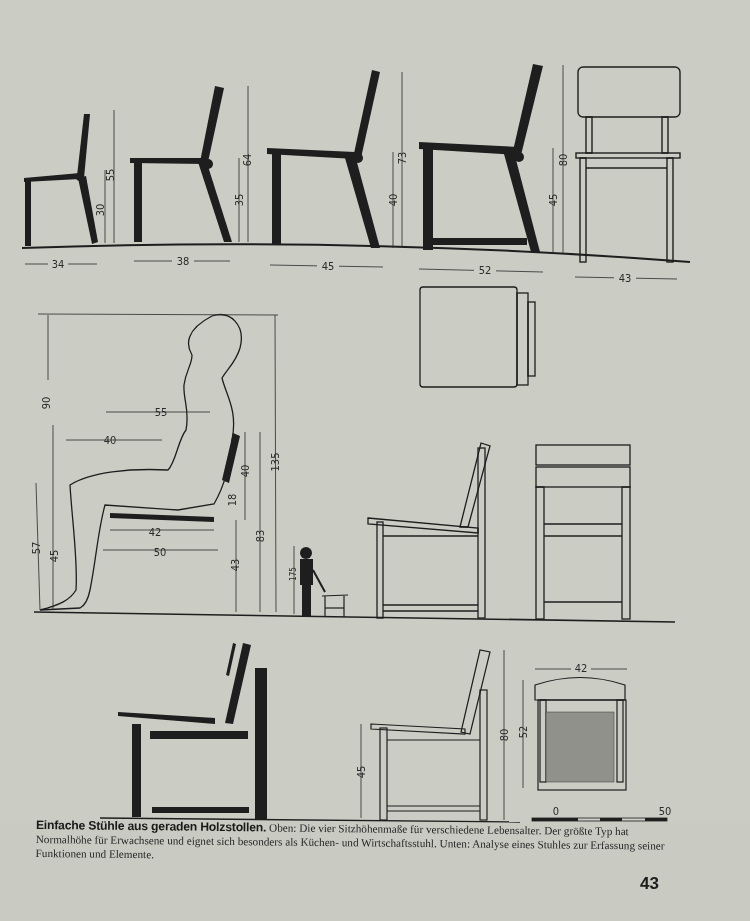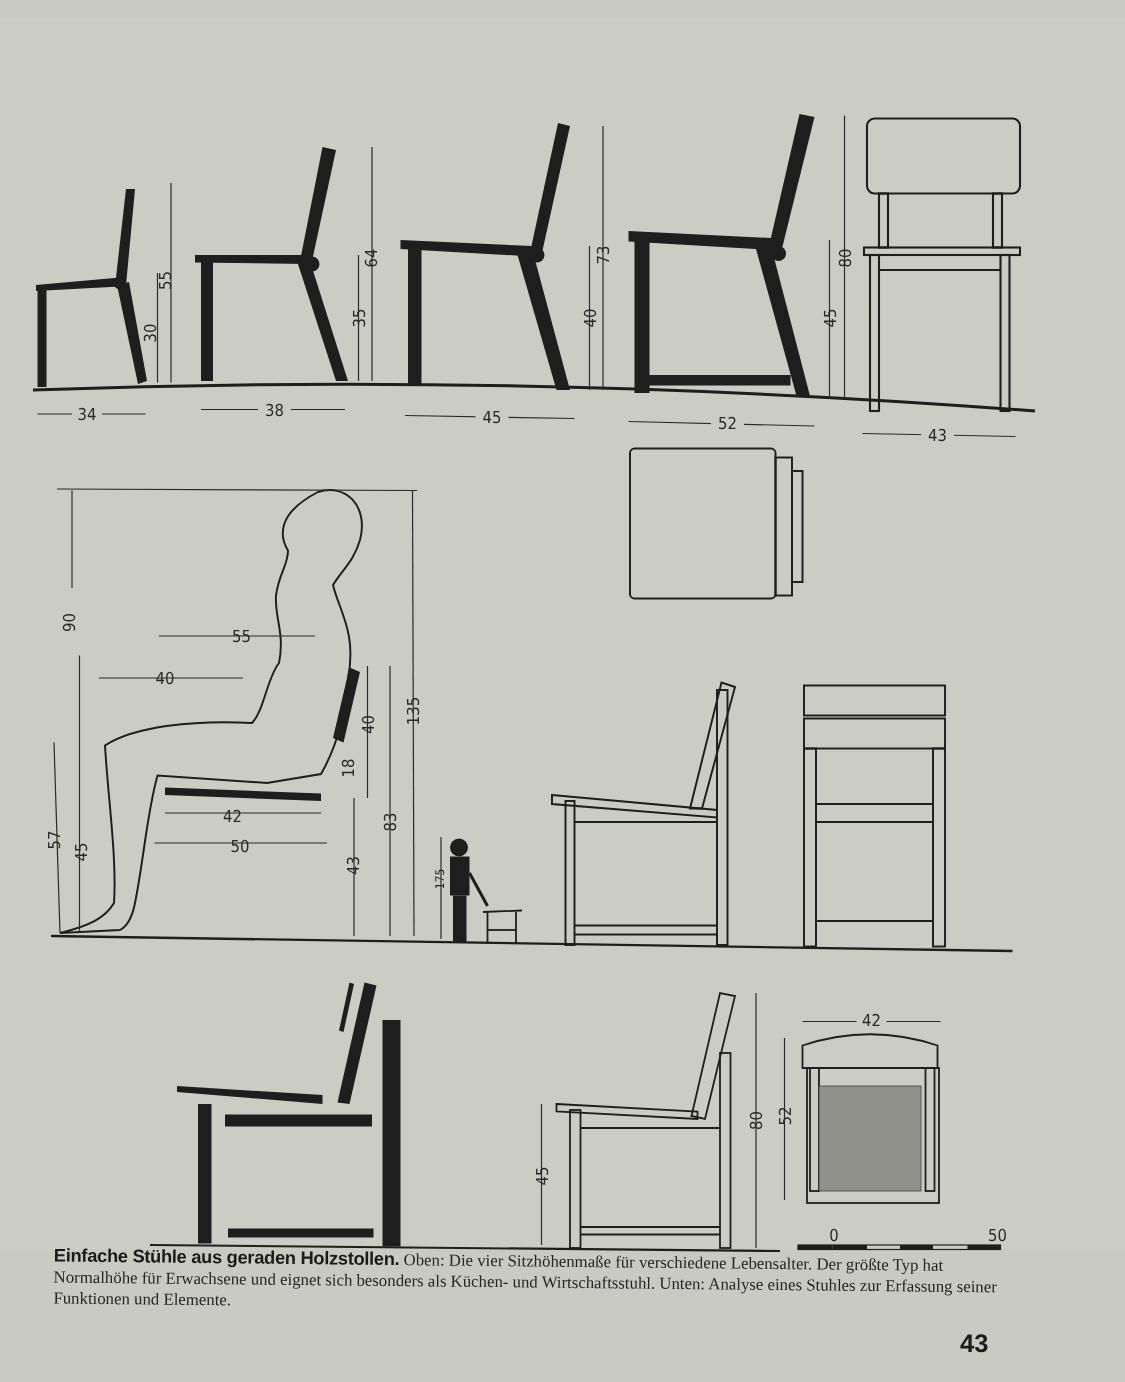--- a/index.html
+++ b/index.html
@@ -1,17 +1,17 @@
 <!DOCTYPE html>
 <html><head>
 <meta charset="utf-8">
 <style>
   html,body{margin:0;padding:0;}
   body{width:750px;height:921px;background:#c9cbc3;font-family:"Liberation Sans",sans-serif;color:#1e1e1e;overflow:hidden;position:relative;}
-  .page{position:absolute;left:0;top:12px;width:750px;height:821px;background:#cbcdc5;}
+  .page{position:absolute;left:0;top:0;width:750px;height:821px;background:#cbcdc5;}
   svg{position:absolute;left:0;top:0;}
   .dim{font-family:"DejaVu Sans Condensed","DejaVu Sans",sans-serif;font-size:11px;fill:#2a2a2a;}
   .caption{position:absolute;left:36px;top:818px;width:640px;font-family:"Liberation Serif",serif;font-size:11.2px;line-height:14px;color:#262626;transform:rotate(0.6deg);transform-origin:left top;}
   .caption b{font-family:"Liberation Sans",sans-serif;font-weight:bold;font-size:12.2px;letter-spacing:-0.2px;color:#1a1a1a;}
   .pageno{position:absolute;left:640px;top:874px;font-family:"Liberation Sans",sans-serif;font-weight:bold;font-size:17px;color:#1c1c1c;}
 </style>
 </head>
 <body>
 
 <div class="page">

